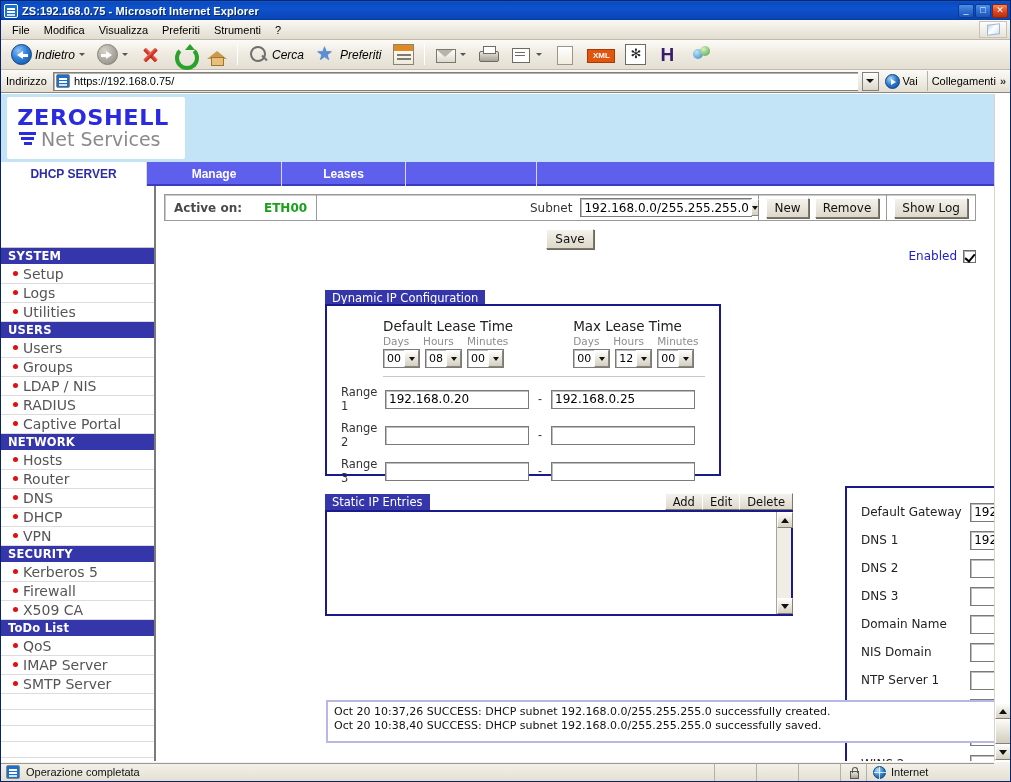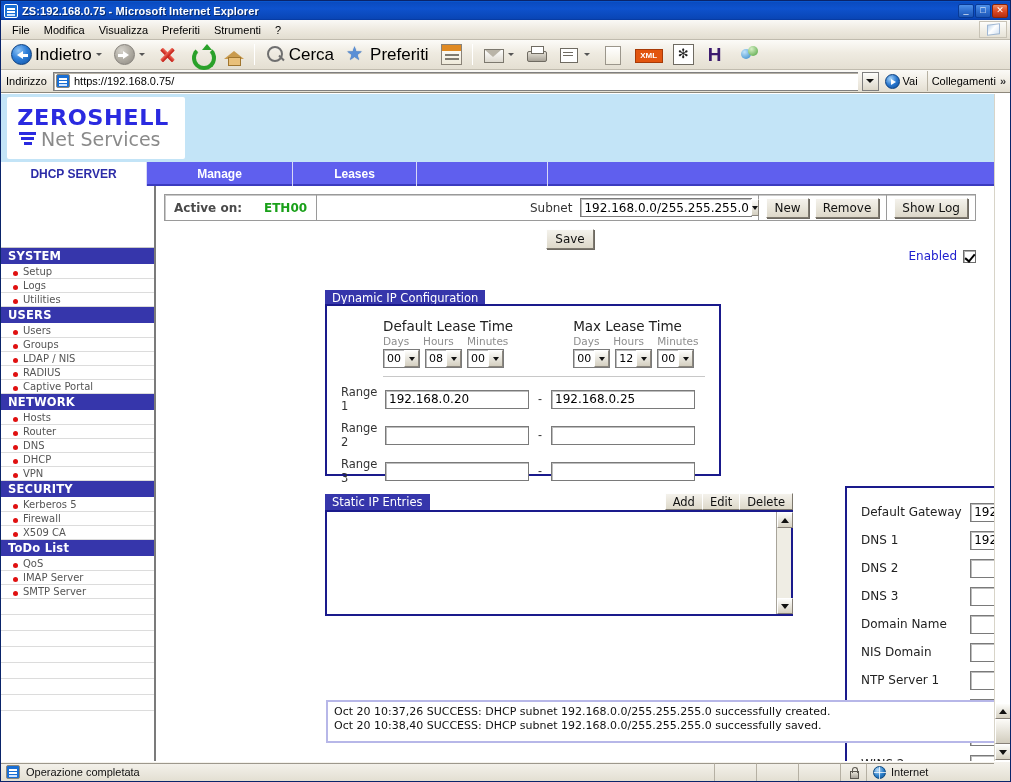--- a/index.html
+++ b/index.html
@@ -61,21 +61,21 @@
   }
 
   
   .toolbar {
     height: 30px; flex: 0 0 30px; display: flex; align-items: center;
     background: linear-gradient(180deg,#fcfbf8 0%, #efebe1 45%, #e4dfd2 100%);
     border-bottom: 1px solid #c0bbae; padding-left: 5px; gap: 2px;
   }
   .tbtn { display: flex; align-items: center; gap: 3px; padding: 2px 4px; height: 24px;
     border: 1px solid transparent; white-space: nowrap; }
-  .tbtn .lbl { font-size: 17px; color: #000; }
+  .tbtn .lbl { font-size: 12px; color: #000; font-style: italic; }
   .caret-sm { width: 0; height: 0; border-left: 3px solid transparent; border-right: 3px solid transparent;
     border-top: 3px solid #555; margin-left: 1px; }
   .tb-sep { width: 1px; height: 21px; background: #b8b2a3; margin: 0 3px;
     border-right: 1px solid #fff; }
 
   .ic { width: 21px; height: 21px; position: relative; display:inline-block; }
   
   .ic-back { border-radius: 50%;
     background: radial-gradient(circle at 35% 30%, #8fc4f4 0%, #2f7fd9 45%, #0d4f9e 100%);
     border: 1px solid #0b3f80; }
@@ -237,35 +237,35 @@
   .si-line a { color:#2020cf; text-decoration: underline; }
   .si-k { display:inline-block; min-width:54px; }
   .sysinfo-sb { width:16px;flex:0 0 16px; background:#efede4; border-left:1px solid #9c9c9c;
     display:flex; flex-direction:column; justify-content:space-between; }
 
   
   .tabbar { height: 24px; display:flex; background:#5f5fee; border-bottom:2px solid #3b3bbf; }
   .tab { display:flex;align-items:center;justify-content:center; font-size:12px; font-weight:bold;
     color:#fff; border-right:1px solid #d8d8f6; height:24px; }
   .tab.active { background:#fff; color:#2c2ca8; }
-  .tab.t1{ width:146px; } .tab.t2{ width:146px; } .tab.t3{ width:124px; }
+  .tab.t1{ width:146px; } .tab.t2{ width:135px; } .tab.t3{ width:124px; }
   .tab.t4{ width:131px; } .tab.t5{ flex:1 1 auto; border-right:none; }
 
   
   .zs-body { display:flex; height: calc(100% - 68px - 24px); }
 
   
   .sidebar { width: 155px; flex:0 0 155px; background:#fff; border-right:2px solid #7b7b7b;
     position:relative; }
   .side-blank { height: 62px; border-bottom:1px solid #c9c9c9; }
   .side-group { background:#3636ab; color:#fff; font-size:11.5px; font-weight:bold;
     padding: 1px 0 1px 7px; letter-spacing:.2px; font-family:"DejaVu Sans", sans-serif;
     border-bottom:1px solid #fff; }
   .side-item { display:flex; align-items:center; gap:6px; padding: 1px 0 1px 22px;
-    font-size:10px; color:#555; border-bottom:1px solid #dcdcdc; position:relative;
+    font-size:14px; color:#555; border-bottom:1px solid #dcdcdc; position:relative;
     font-family:"DejaVu Sans", sans-serif; }
   .side-item .dot { position:absolute; left:12px; top:6px; width:5px;height:5px;border-radius:50%;
     background:#e01010; }
   .side-filler { border-bottom:1px solid #dcdcdc; height:16px; }
 
   
   .content { flex:1 1 auto; position:relative; background:#fff; padding: 8px 0 0 8px; }
 
   .topbar-row { display:flex; align-items:stretch; height:27px; width: 812px;
     border:1px solid #9a9a9a; background:#fff; box-shadow: inset 1px 1px 0 #c9c9c9; }

